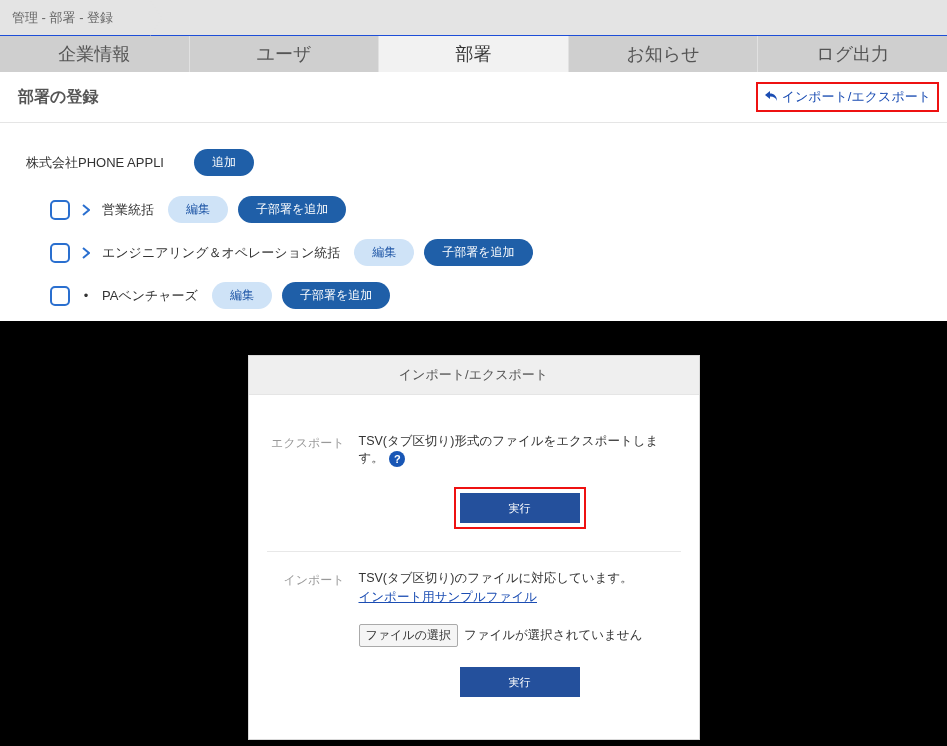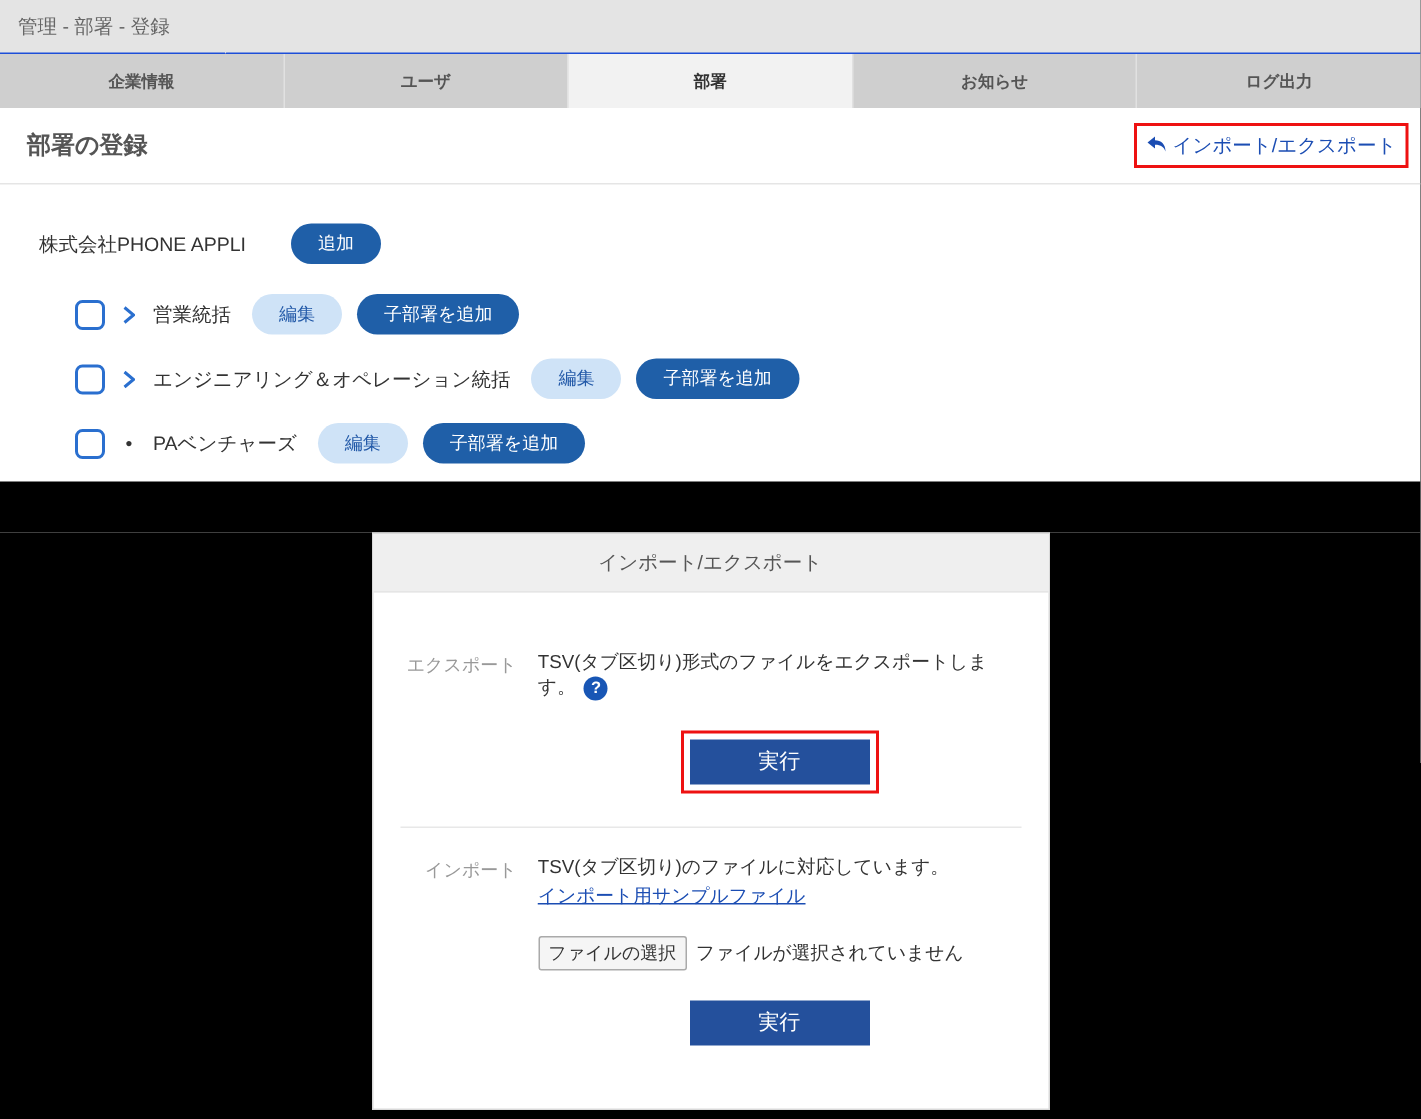--- a/index.html
+++ b/index.html
@@ -6,21 +6,21 @@
   body { font-family: "Hiragino Kaku Gothic Pro", "Meiryo", sans-serif; font-size: 13px; color: #333; background: #fff; }
   .page { width: 947px; }
 
   
   .breadcrumb-bar { height: 36px; background: #e4e4e4; display: flex; align-items: center; padding-left: 12px; position: relative; border-bottom: 1px solid #1d4ed8; }
   .breadcrumb-text { color: #666; font-size: 13px; }
   .breadcrumb-arrow { position: absolute; left: 150px; top: 0; width: 0; height: 0; border-top: 18px solid transparent; border-bottom: 18px solid transparent; border-left: 12px solid #e4e4e4; }
 
   
   .tabs { display: flex; height: 36px; background: #d5d5d5; }
-  .tab { flex: 1; display: flex; align-items: center; justify-content: center; color: #555; cursor: pointer; background: #cfcfcf; border-right: 1px solid #e1e1e1; font-size: 11px; font-weight: bold; }
+  .tab { flex: 1; display: flex; align-items: center; justify-content: center; color: #555; cursor: pointer; background: #cfcfcf; border-right: 1px solid #e1e1e1; font-size: 18px; }
   .tab:last-child { border-right: none; }
   .tab.active { background: #f2f2f2; color: #333; }
 
   
   .subtabs { display: flex; height: 30px; }
   .subtab { flex: 1; display: flex; align-items: center; justify-content: center; cursor: pointer; font-size: 12px; background: #efefef; border: 1px solid #e5e5e5; border-left: none; color: #444; }
   .subtab:first-child { border-left: 1px solid #e5e5e5; }
   .subtab.active { background: #fff; border-bottom: 1px solid #fff; color: #333; }
 
   
@@ -57,21 +57,21 @@
   .modal-body { padding: 20px 18px 20px 18px; }
 
   .section { display:flex; gap: 14px; padding: 18px 0 22px 0; }
   .section + .section { border-top: 1px solid #e8e8e8; }
   .section-label { width: 78px; text-align:right; color:#999; font-size:12px; padding-top:2px; flex-shrink:0; }
   .section-content { flex:1; }
   .export-desc { font-size:12.5px; color:#333; display:inline; }
   .help-icon { display:inline-flex; width:16px; height:16px; border-radius:50%; background:#1856b5; color:#fff; font-size:11px; align-items:center; justify-content:center; margin-left:2px; cursor:pointer; vertical-align: middle; font-weight:bold; }
 
   .exec-btn-wrap { margin-top: 20px; display:flex; justify-content:center; }
-  .exec-btn { width: 120px; height: 30px; background:#24509c; color:#fff; border:none; cursor:pointer; font-size:14px; }
+  .exec-btn { width: 120px; height: 30px; background:#24509c; color:#fff; border:none; cursor:pointer; font-size:11px; }
   .exec-highlight { border:2px solid #e11; padding:4px; display:inline-block; }
 
   .import-desc { font-size:12.5px; color:#333; margin-bottom:2px; }
   .link { color:#1b4db3; text-decoration:underline; cursor:pointer; font-size:12.5px; }
   .file-row { margin-top: 18px; display:flex; align-items:center; gap:6px; }
   .file-btn { border:1px solid #aaa; background:#f5f5f5; padding:2px 6px; font-size:12px; cursor:pointer; color:#333; border-radius:2px; }
   .file-status { font-size:12.5px; color:#333; }
 </style>
 </head>
 <body>

